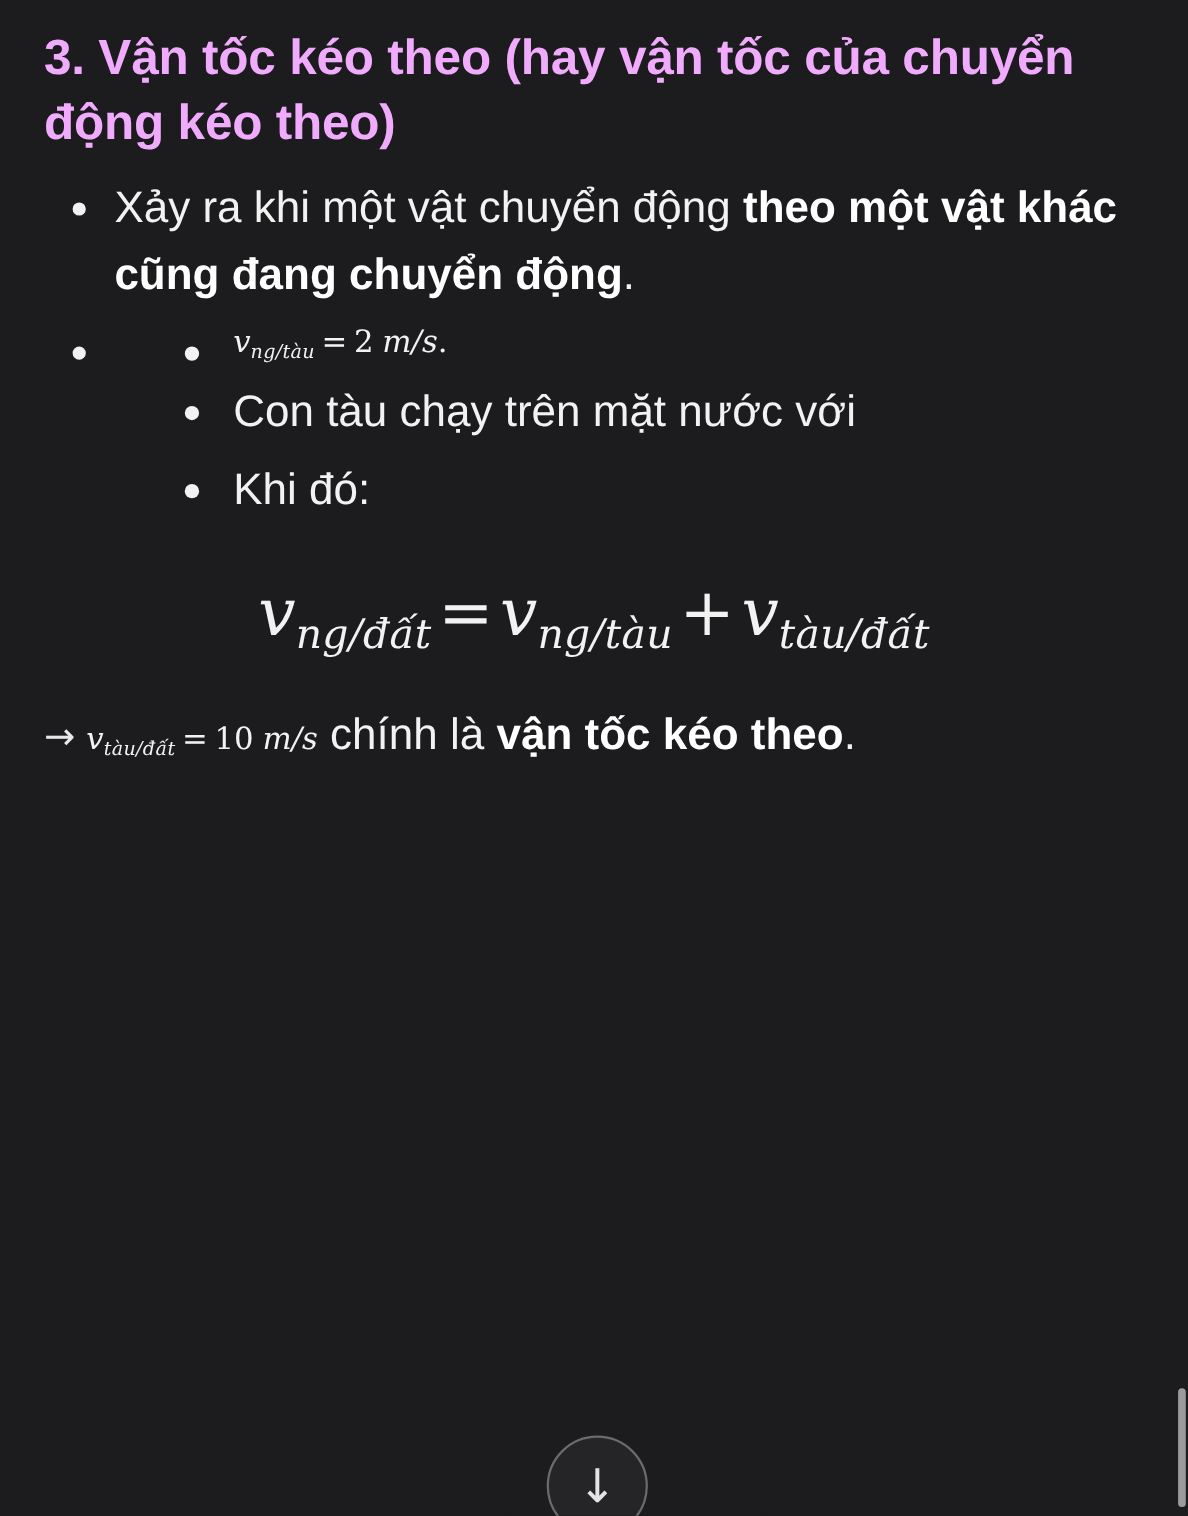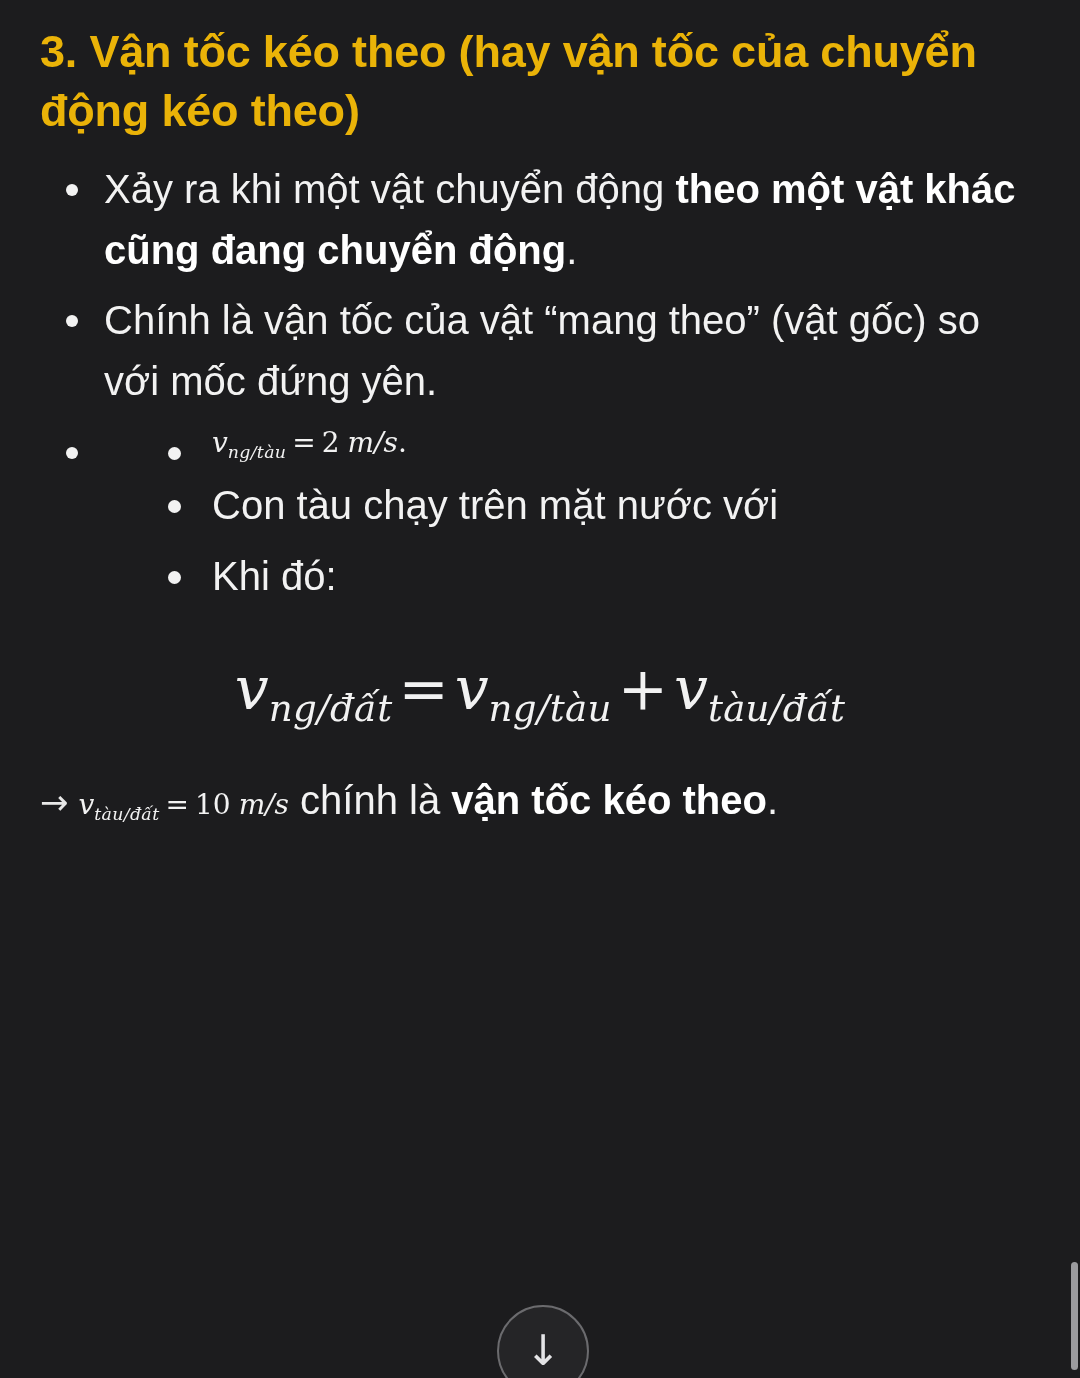--- a/index.html
+++ b/index.html
@@ -20,21 +20,21 @@
     inset: 0;
     padding: 22px 40px 0 40px;
     box-sizing: border-box;
   }
   h1.section-title {
     font-size: 45px;
     line-height: 1.32;
     font-weight: bold;
     margin: 0 0 18px 0;
     letter-spacing: -0.2px;
-    color: #eab308;
+    color: #f0abfc;
   }
   ul.lvl1 {
     list-style: none;
     margin: 12px;
     padding: 0 0 0 52px;
   }
   ul.lvl2 {
     list-style: none;
     margin: 10px 0 0 0;
     padding: 0 0 0 108px;
@@ -143,23 +143,20 @@
 <div class="page">
 
   <h1 class="section-title">3. Vận tốc kéo theo (hay vận tốc của chuyển động kéo theo)</h1>
 
   <ul class="lvl1">
 
     <li class="item">
       <span>Xảy ra khi một vật chuyển động </span><b>theo một vật khác cũng đang chuyển động</b><span>.</span>
     </li>
 
-    <li class="item">
-      <span>Chính là vận tốc của vật “mang theo” (vật gốc) so với mốc đứng yên.</span>
-    </li>
 
     <li class="item">
 
       <ul class="lvl2">
 
         <li class="item">
           <span class="mathline math"><span>v</span><sub>ng/tàu</sub><span class="op">=</span><span class="num">2</span><span class="unit">m/s</span><span class="up">.</span></span>
         </li>
 
         <li class="item">

